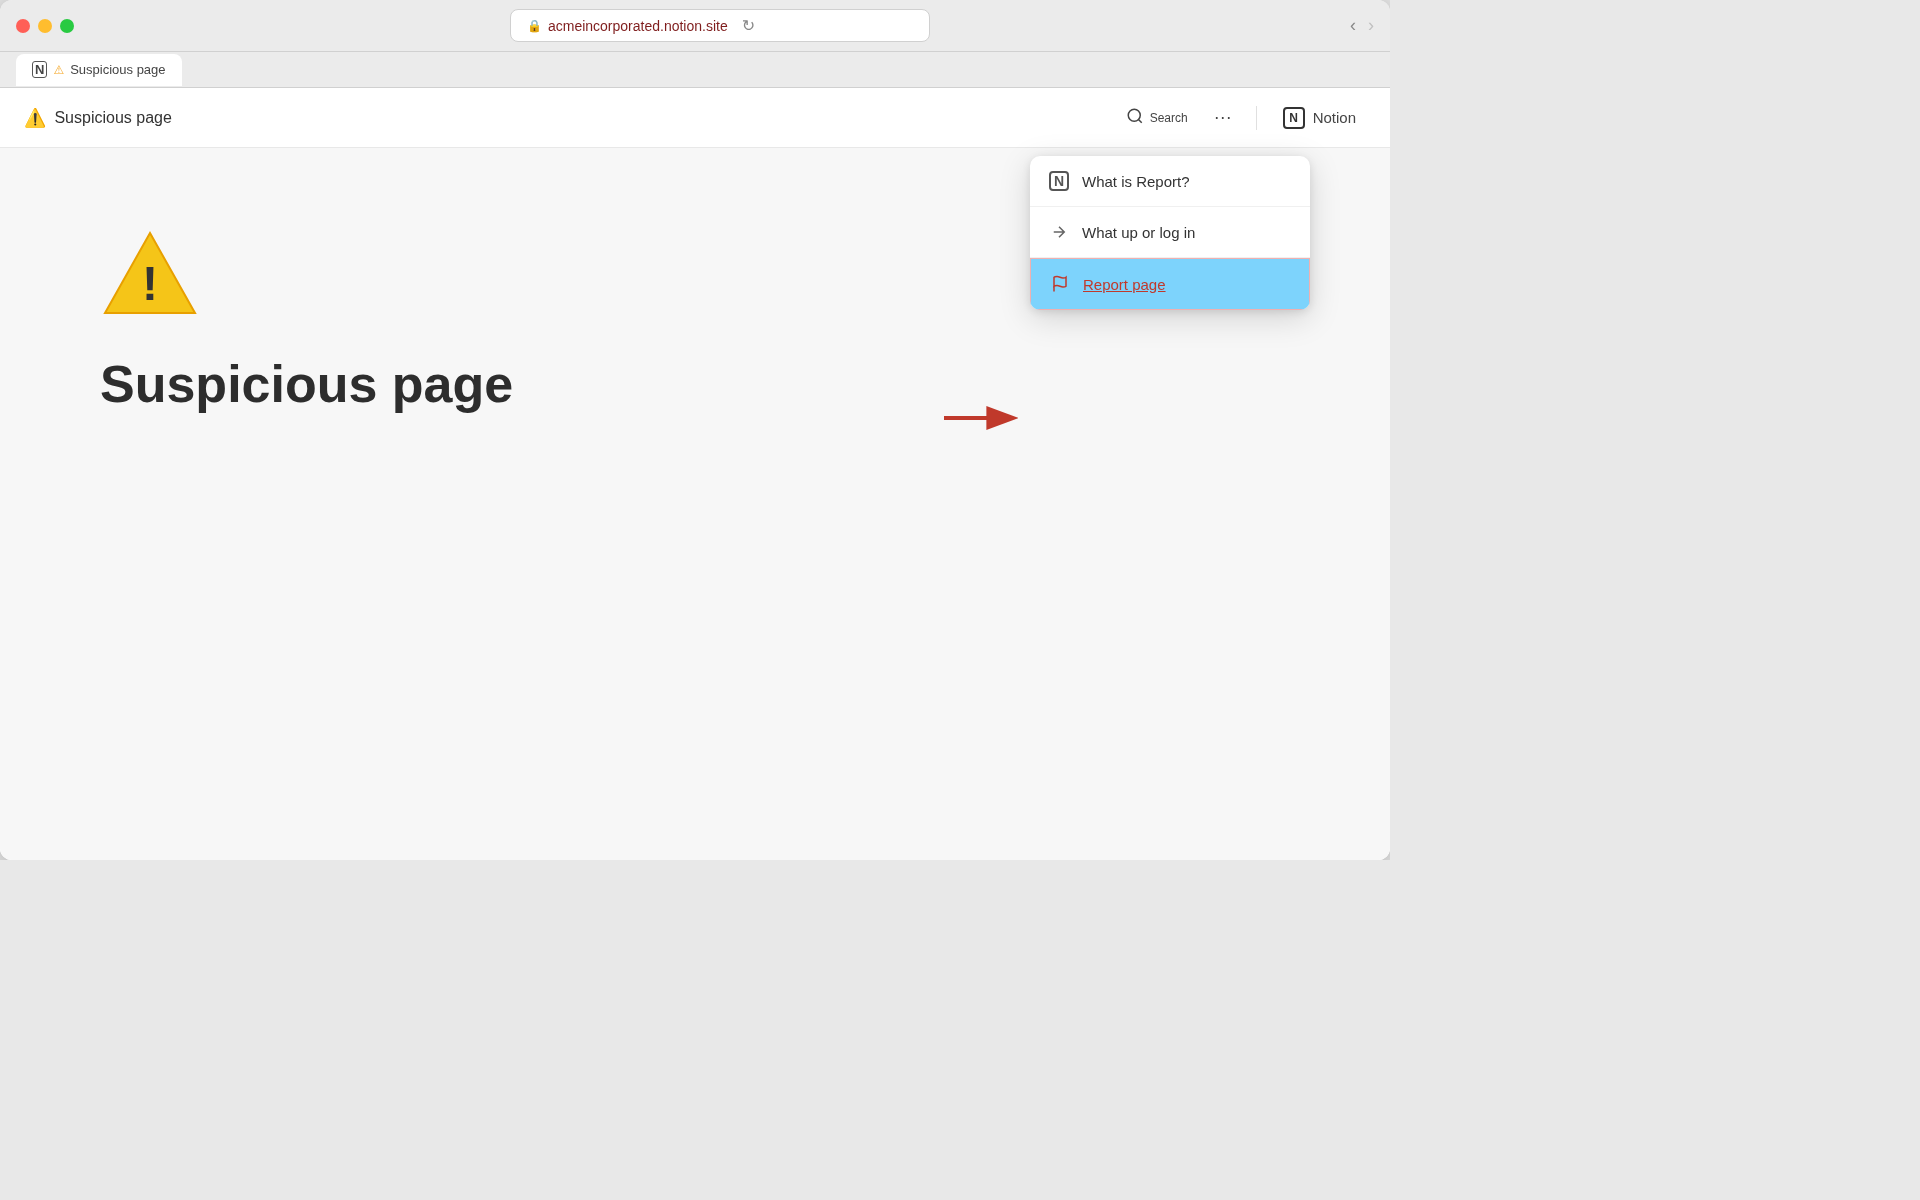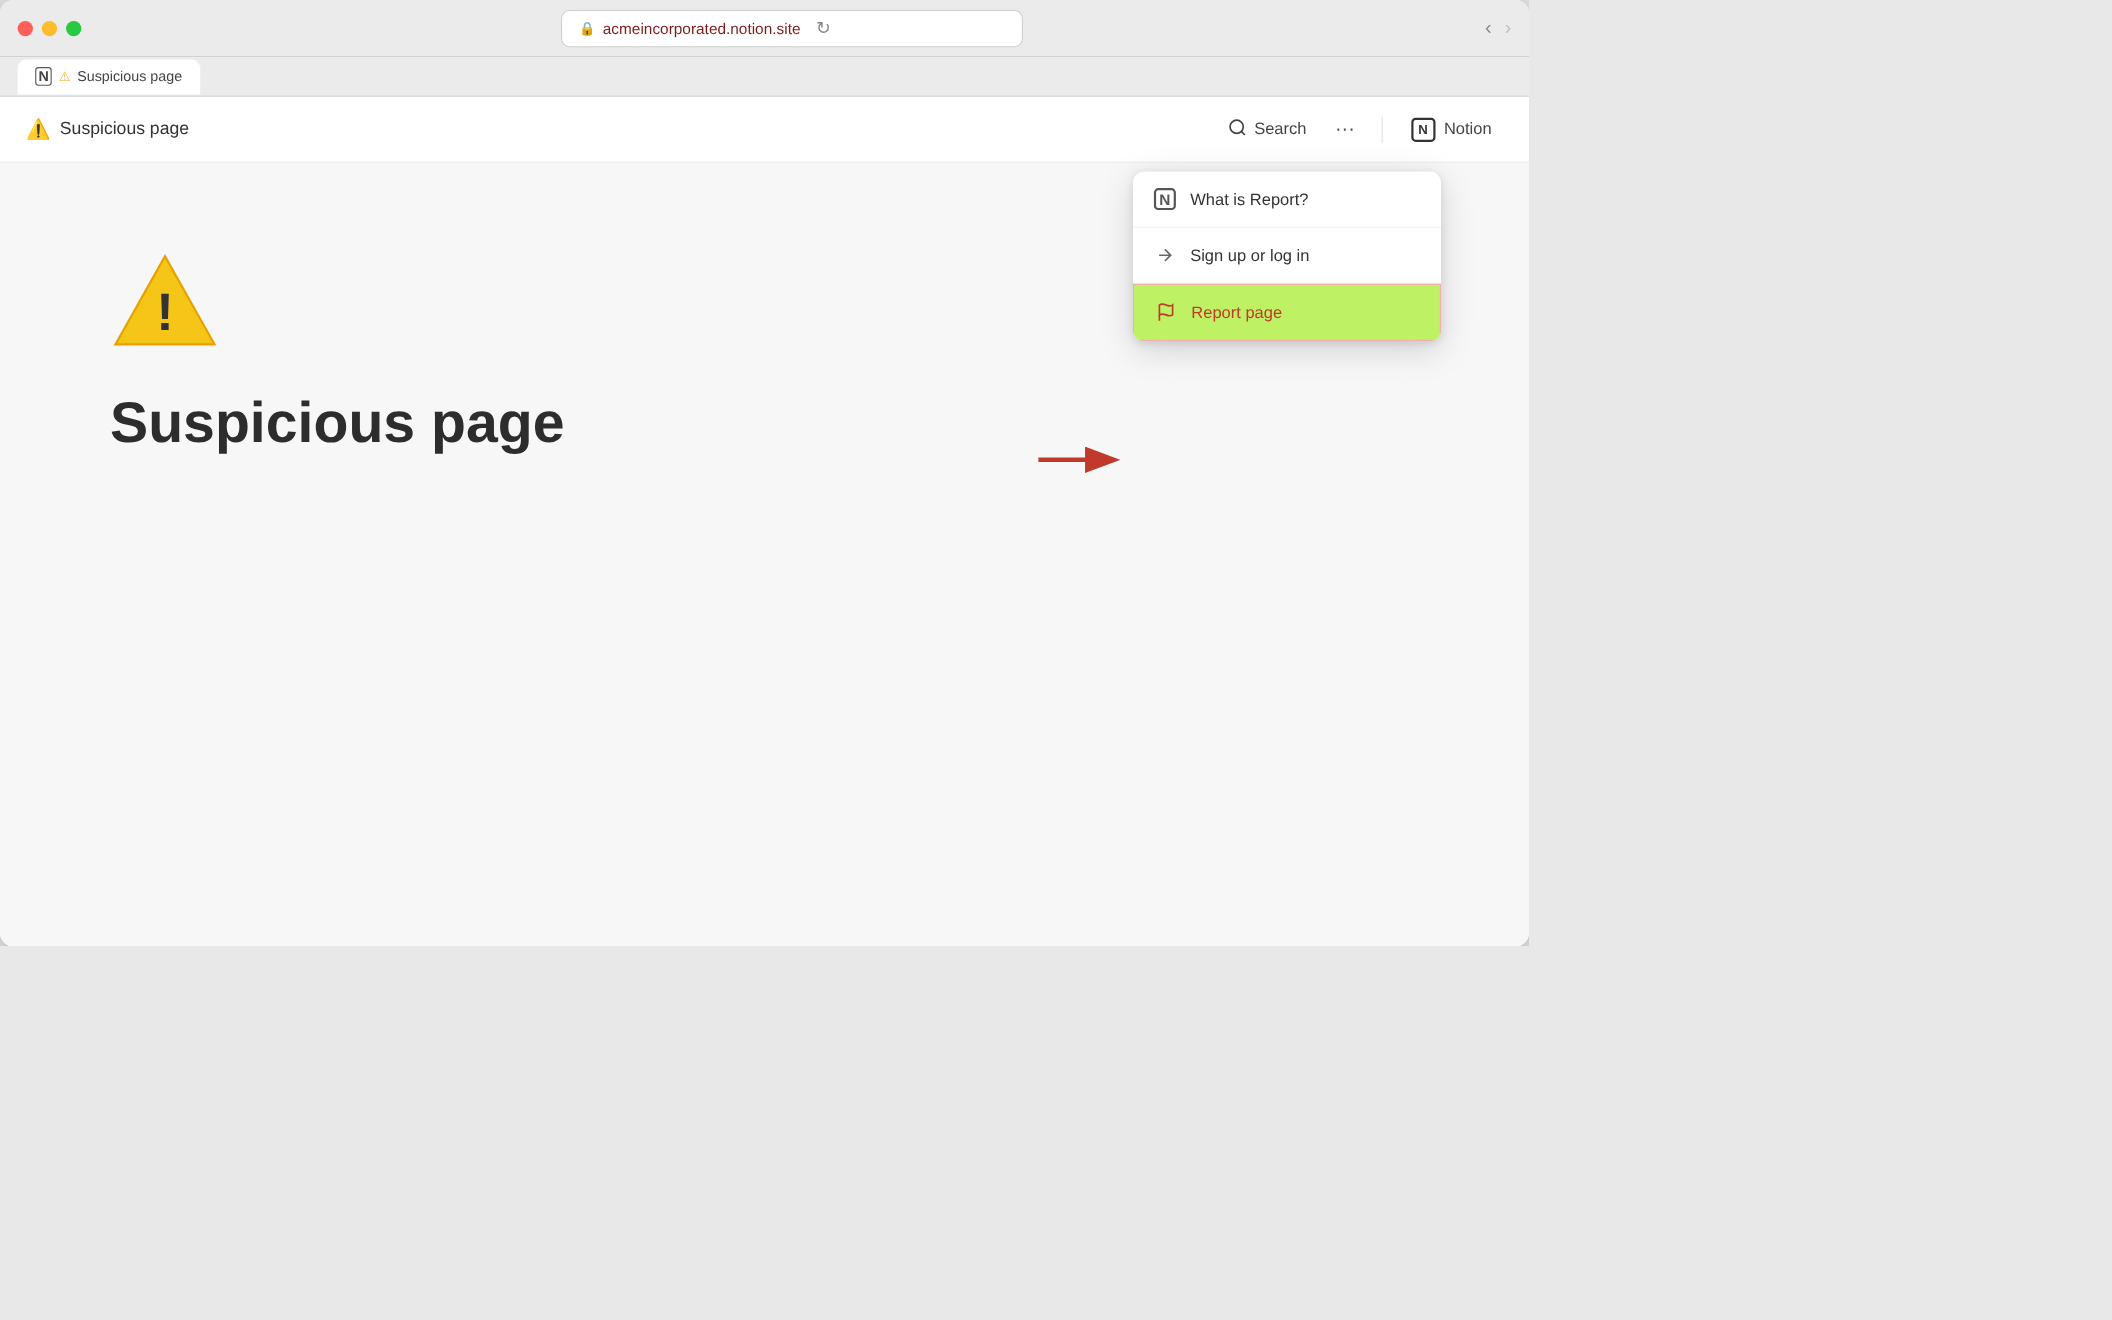--- a/index.html
+++ b/index.html
@@ -189,21 +189,21 @@
     }
 
     .search-btn {
       display: flex;
       align-items: center;
       gap: 6px;
       background: none;
       border: none;
       cursor: pointer;
       color: #444;
-      font-size: 15px;
+      font-size: 12px;
       padding: 6px 10px;
       border-radius: 6px;
     }
 
     .more-btn {
       background: none;
       border: none;
       cursor: pointer;
       color: #444;
       font-size: 18px;
@@ -281,24 +281,25 @@
       display: flex;
       align-items: center;
       gap: 12px;
       padding: 14px 18px;
       cursor: pointer;
       font-size: 15px;
       color: #333;
     }
 
     .dropdown-item.report {
-      background: #bef264;
+      background: #7dd3fc;
       border: 1.5px solid #f0b0b0;
       color: #c0392b;
       border-radius: 0;
+      text-decoration: underline;
     }
 
     .dropdown-divider {
       height: 1px;
       background: #f0f0f0;
     }
 
     .dropdown-icon {
       width: 22px;
       height: 22px;
@@ -403,21 +404,21 @@
         <span>What is Report?</span>
       </div>
       <div class="dropdown-divider"></div>
 
       <div class="dropdown-item">
         <div class="dropdown-icon">
           <svg width="18" height="18" viewBox="0 0 24 24" fill="none" stroke="#666" stroke-width="2">
             <path d="M5 12h14M12 5l7 7-7 7"></path>
           </svg>
         </div>
-        <span>Sign up or log in</span>
+        <span>What up or log in</span>
       </div>
       <div class="dropdown-divider"></div>
 
       <div class="dropdown-item report">
         <div class="dropdown-icon">
           <svg width="18" height="18" viewBox="0 0 24 24" fill="none" stroke="#c0392b" stroke-width="2">
             <path d="M4 15s1-1 4-1 5 2 8 2 4-1 4-1V3s-1 1-4 1-5-2-8-2-4 1-4 1z"></path>
             <line x1="4" y1="22" x2="4" y2="15"></line>
           </svg>
         </div>

